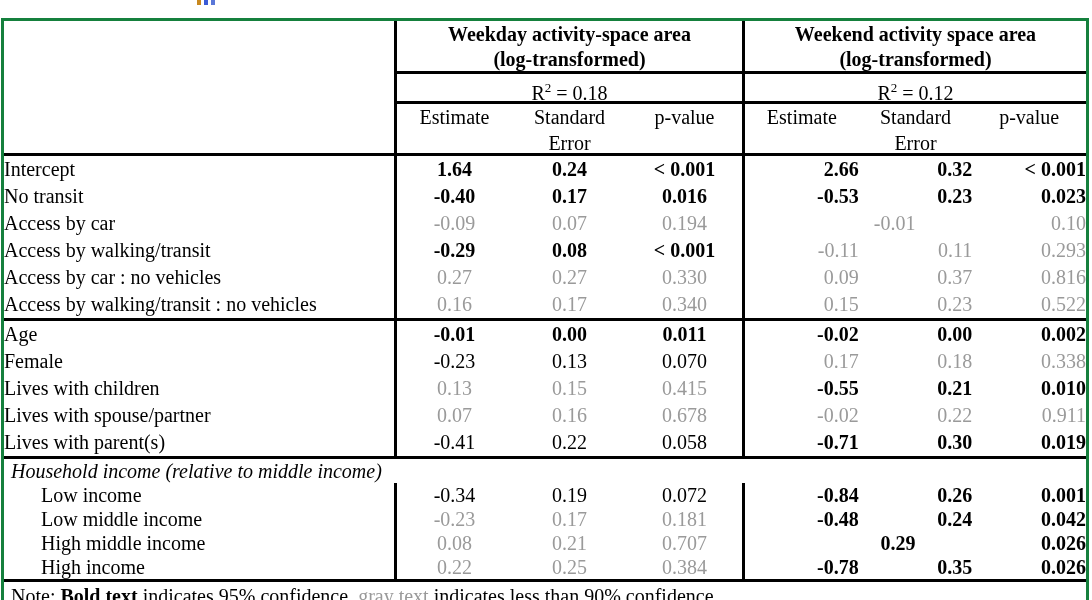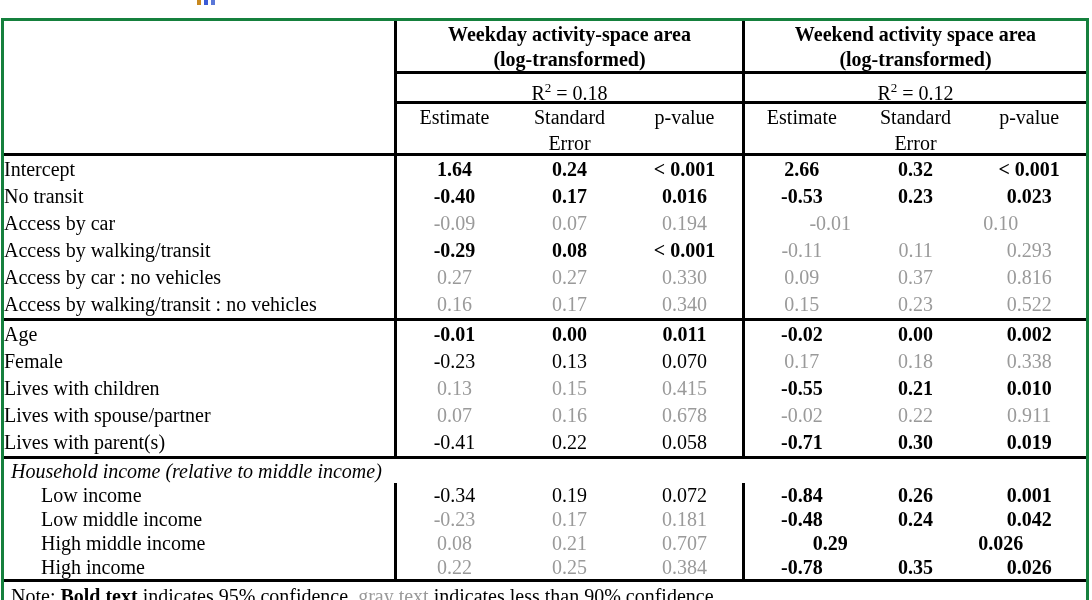--- a/index.html
+++ b/index.html
@@ -38,21 +38,21 @@
   .colgroup.we { flex:1; }
   .colh { flex:1; text-align:center; line-height:26px; }
 
   
   .section { border-top:3px solid #000; }
   .section.first { border-top:none; }
   .row { display:flex; height:27px; line-height:27px; }
   .row .label { width:393px; flex:none; border-right:3px solid #000; padding-left:0; overflow:hidden; white-space:nowrap; }
   .trio { display:flex; text-align:center; }
   .trio.wd { width:348px; flex:none; border-right:3px solid #000; }
-  .trio.we { flex:1; }
+  .trio.we { flex:1;text-align:right; }
   .trio .c { flex:1; }
   .trio.bold { font-weight:bold; }
   .trio.gray { color:#9a9a9a; }
 
   .row.full { display:block; height:25px; line-height:25px; font-style:italic; padding-left:7px; }
   .sec3 .row { height:24px; line-height:24px; }
   .sec3 .row .label { padding-left:37px; }
 
   
   .note { border-top:3px solid #000; height:30px; line-height:29px; padding-left:7px; white-space:nowrap; overflow:hidden; }

